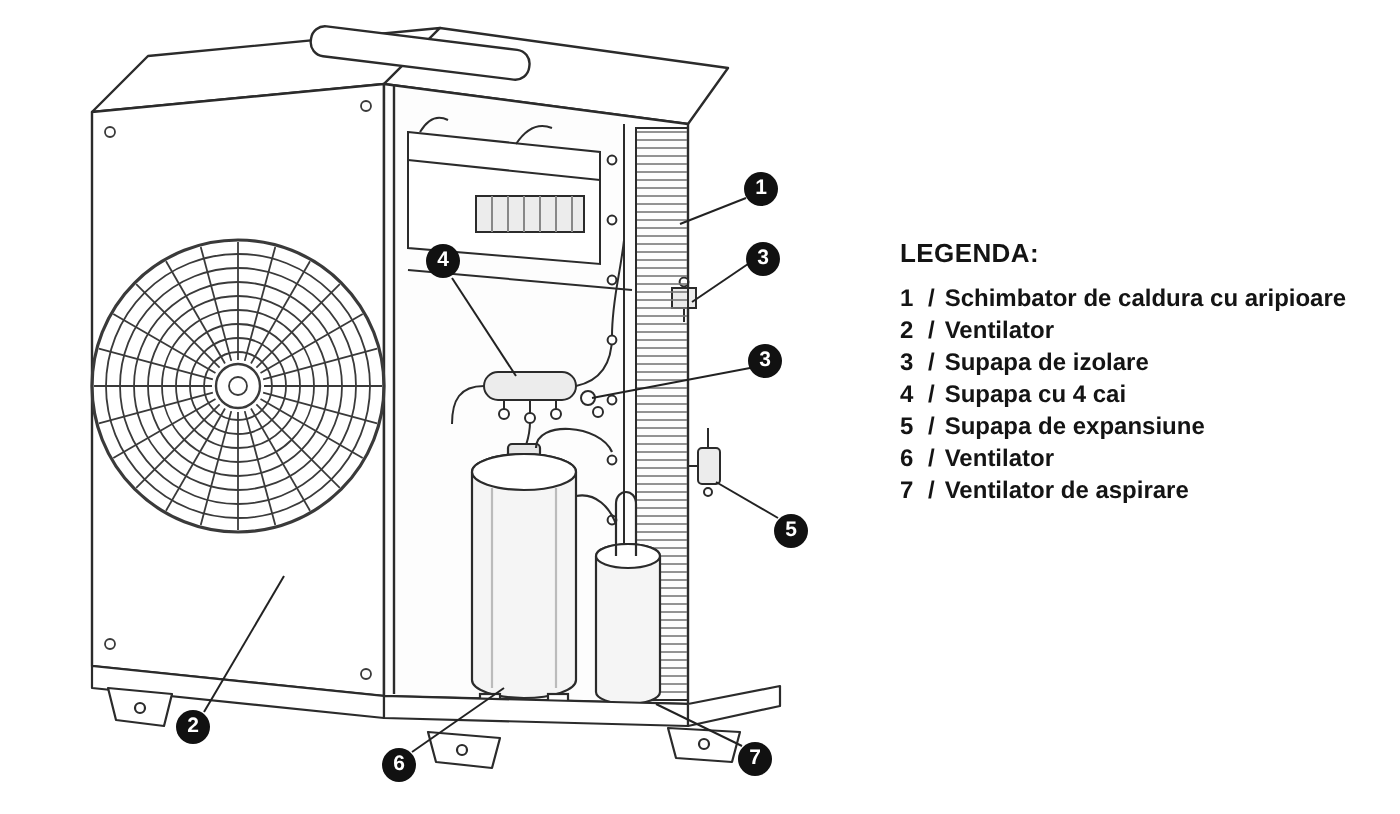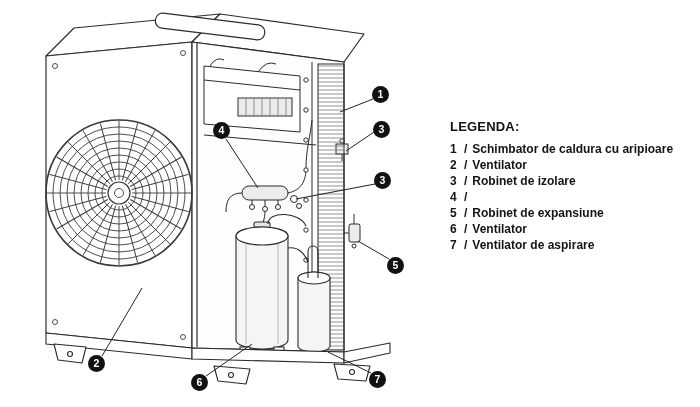--- a/index.html
+++ b/index.html
@@ -217,30 +217,31 @@
       <span class="lab">Schimbator de caldura cu aripioare</span>
     </div>
     <div class="legend-row">
       <span class="num">2</span>
       <span class="sep">/</span>
       <span class="lab">Ventilator</span>
     </div>
     <div class="legend-row">
       <span class="num">3</span>
       <span class="sep">/</span>
-      <span class="lab">Robinet de izolare</span>
+      <span class="lab">Supapa de izolare</span>
     </div>
     <div class="legend-row">
       <span class="num">4</span>
       <span class="sep">/</span>
+      <span class="lab">Supapa cu 4 cai</span>
     </div>
     <div class="legend-row">
       <span class="num">5</span>
       <span class="sep">/</span>
-      <span class="lab">Robinet de expansiune</span>
+      <span class="lab">Supapa de expansiune</span>
     </div>
     <div class="legend-row">
       <span class="num">6</span>
       <span class="sep">/</span>
       <span class="lab">Ventilator</span>
     </div>
     <div class="legend-row">
       <span class="num">7</span>
       <span class="sep">/</span>
       <span class="lab">Ventilator de aspirare</span>

